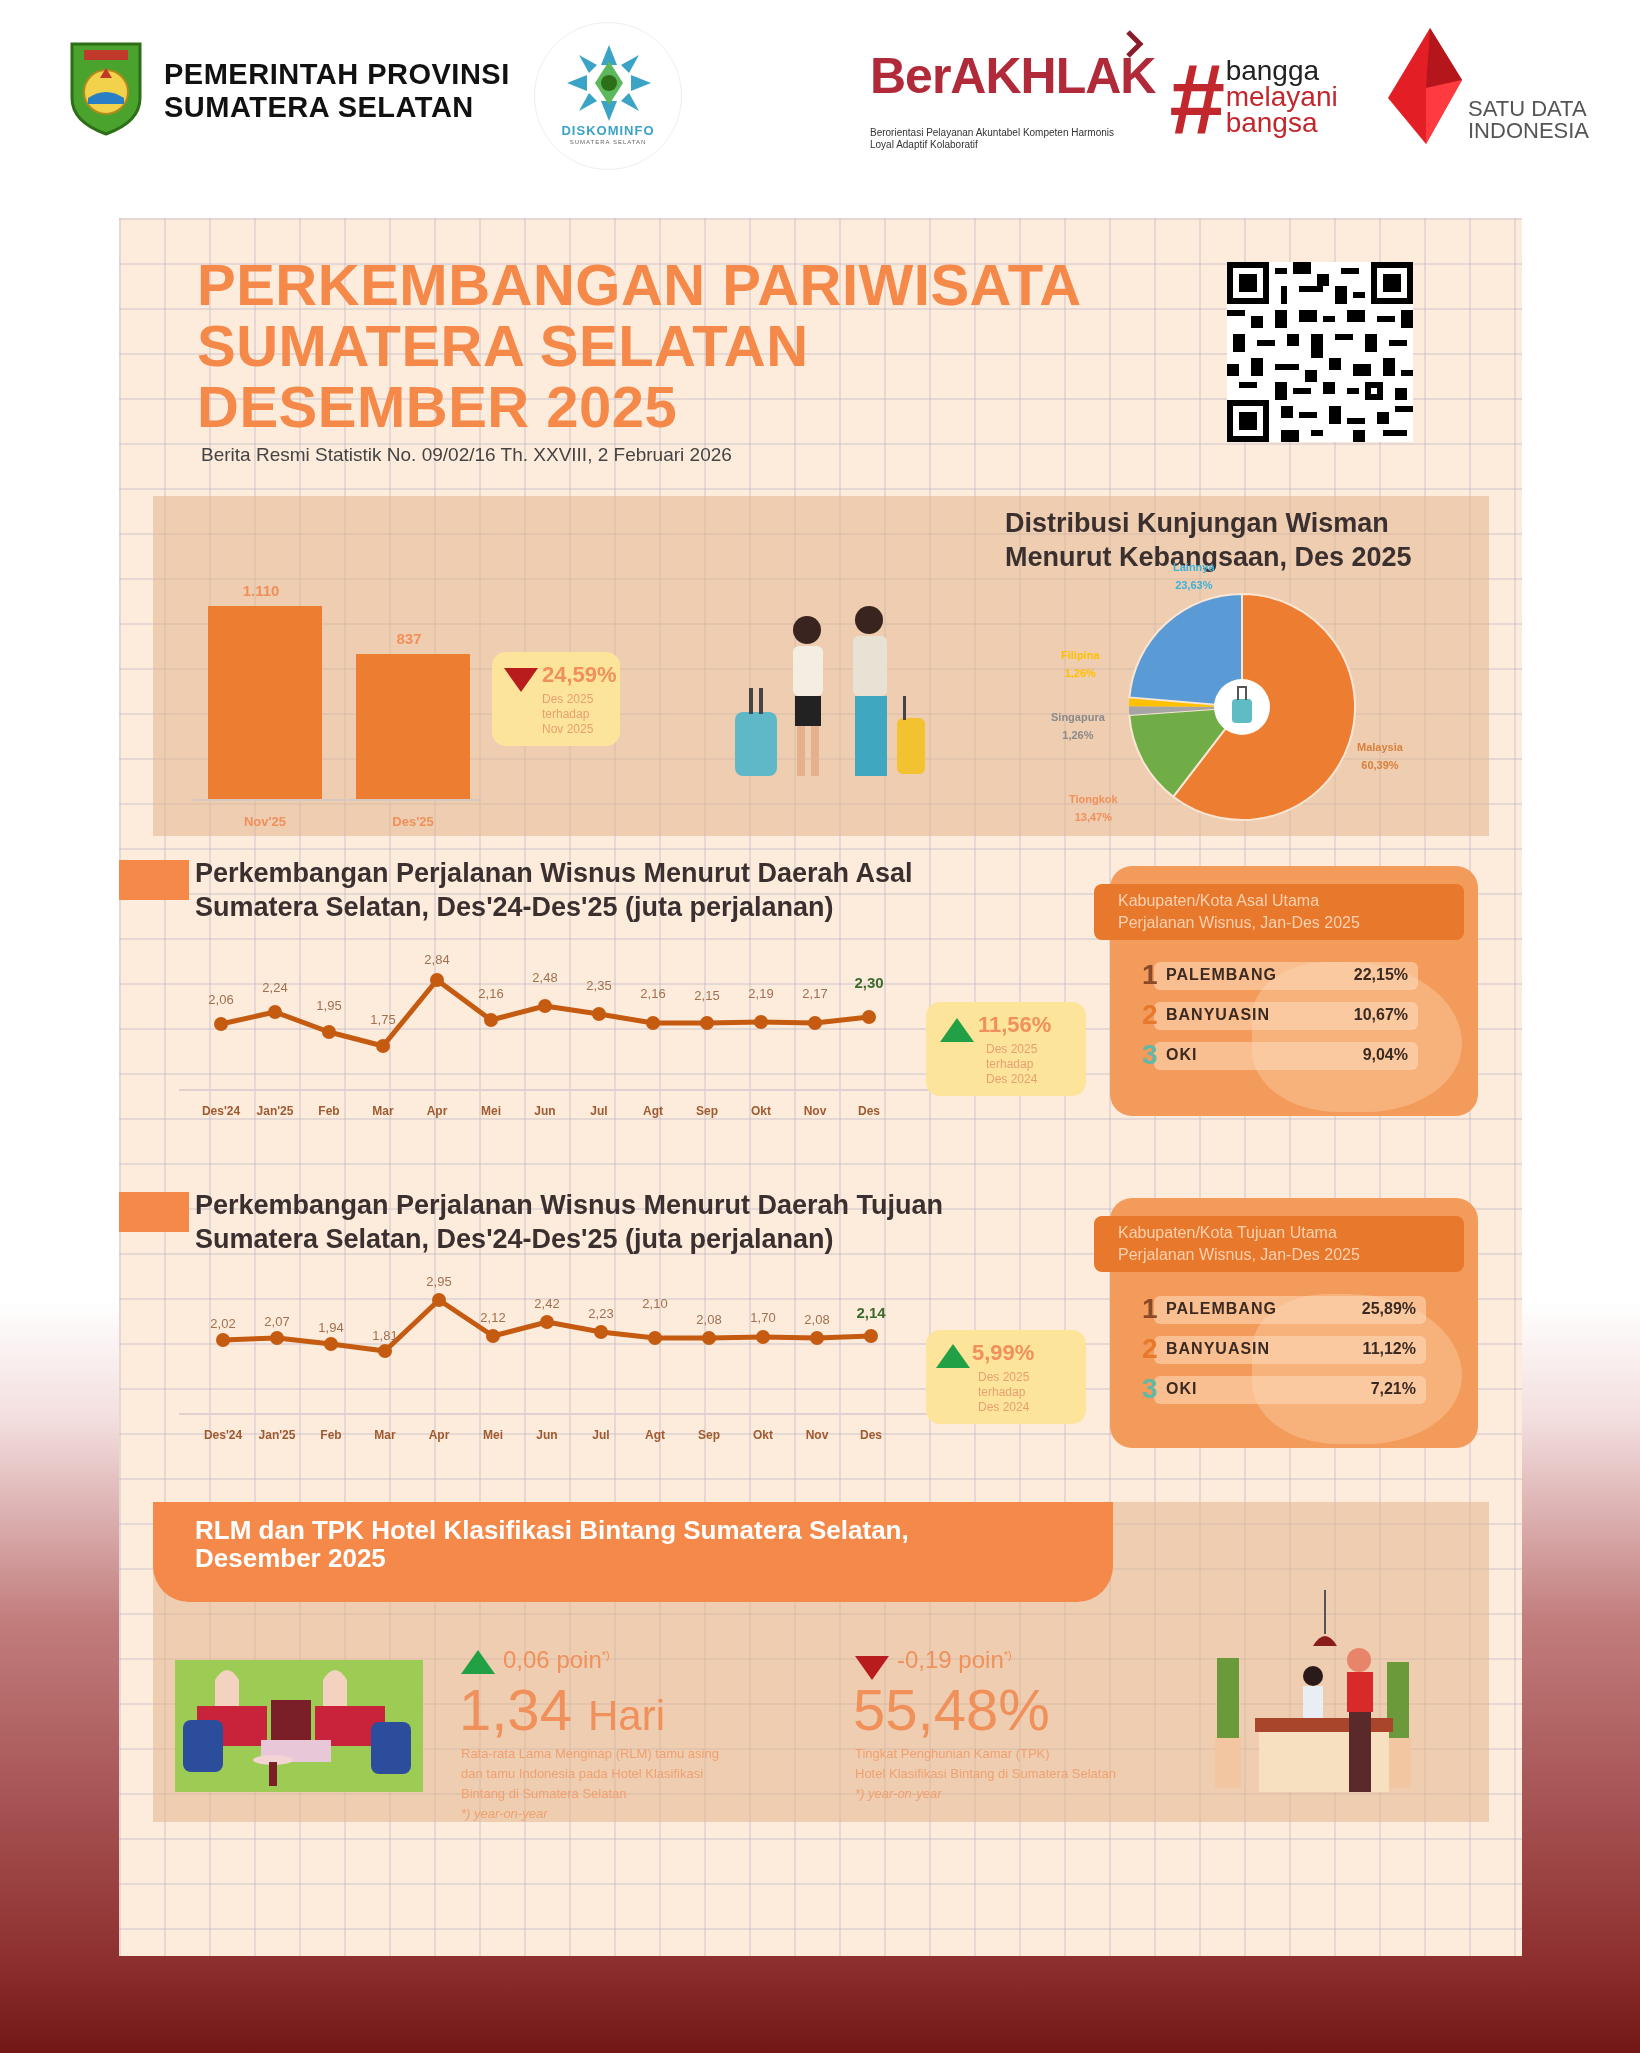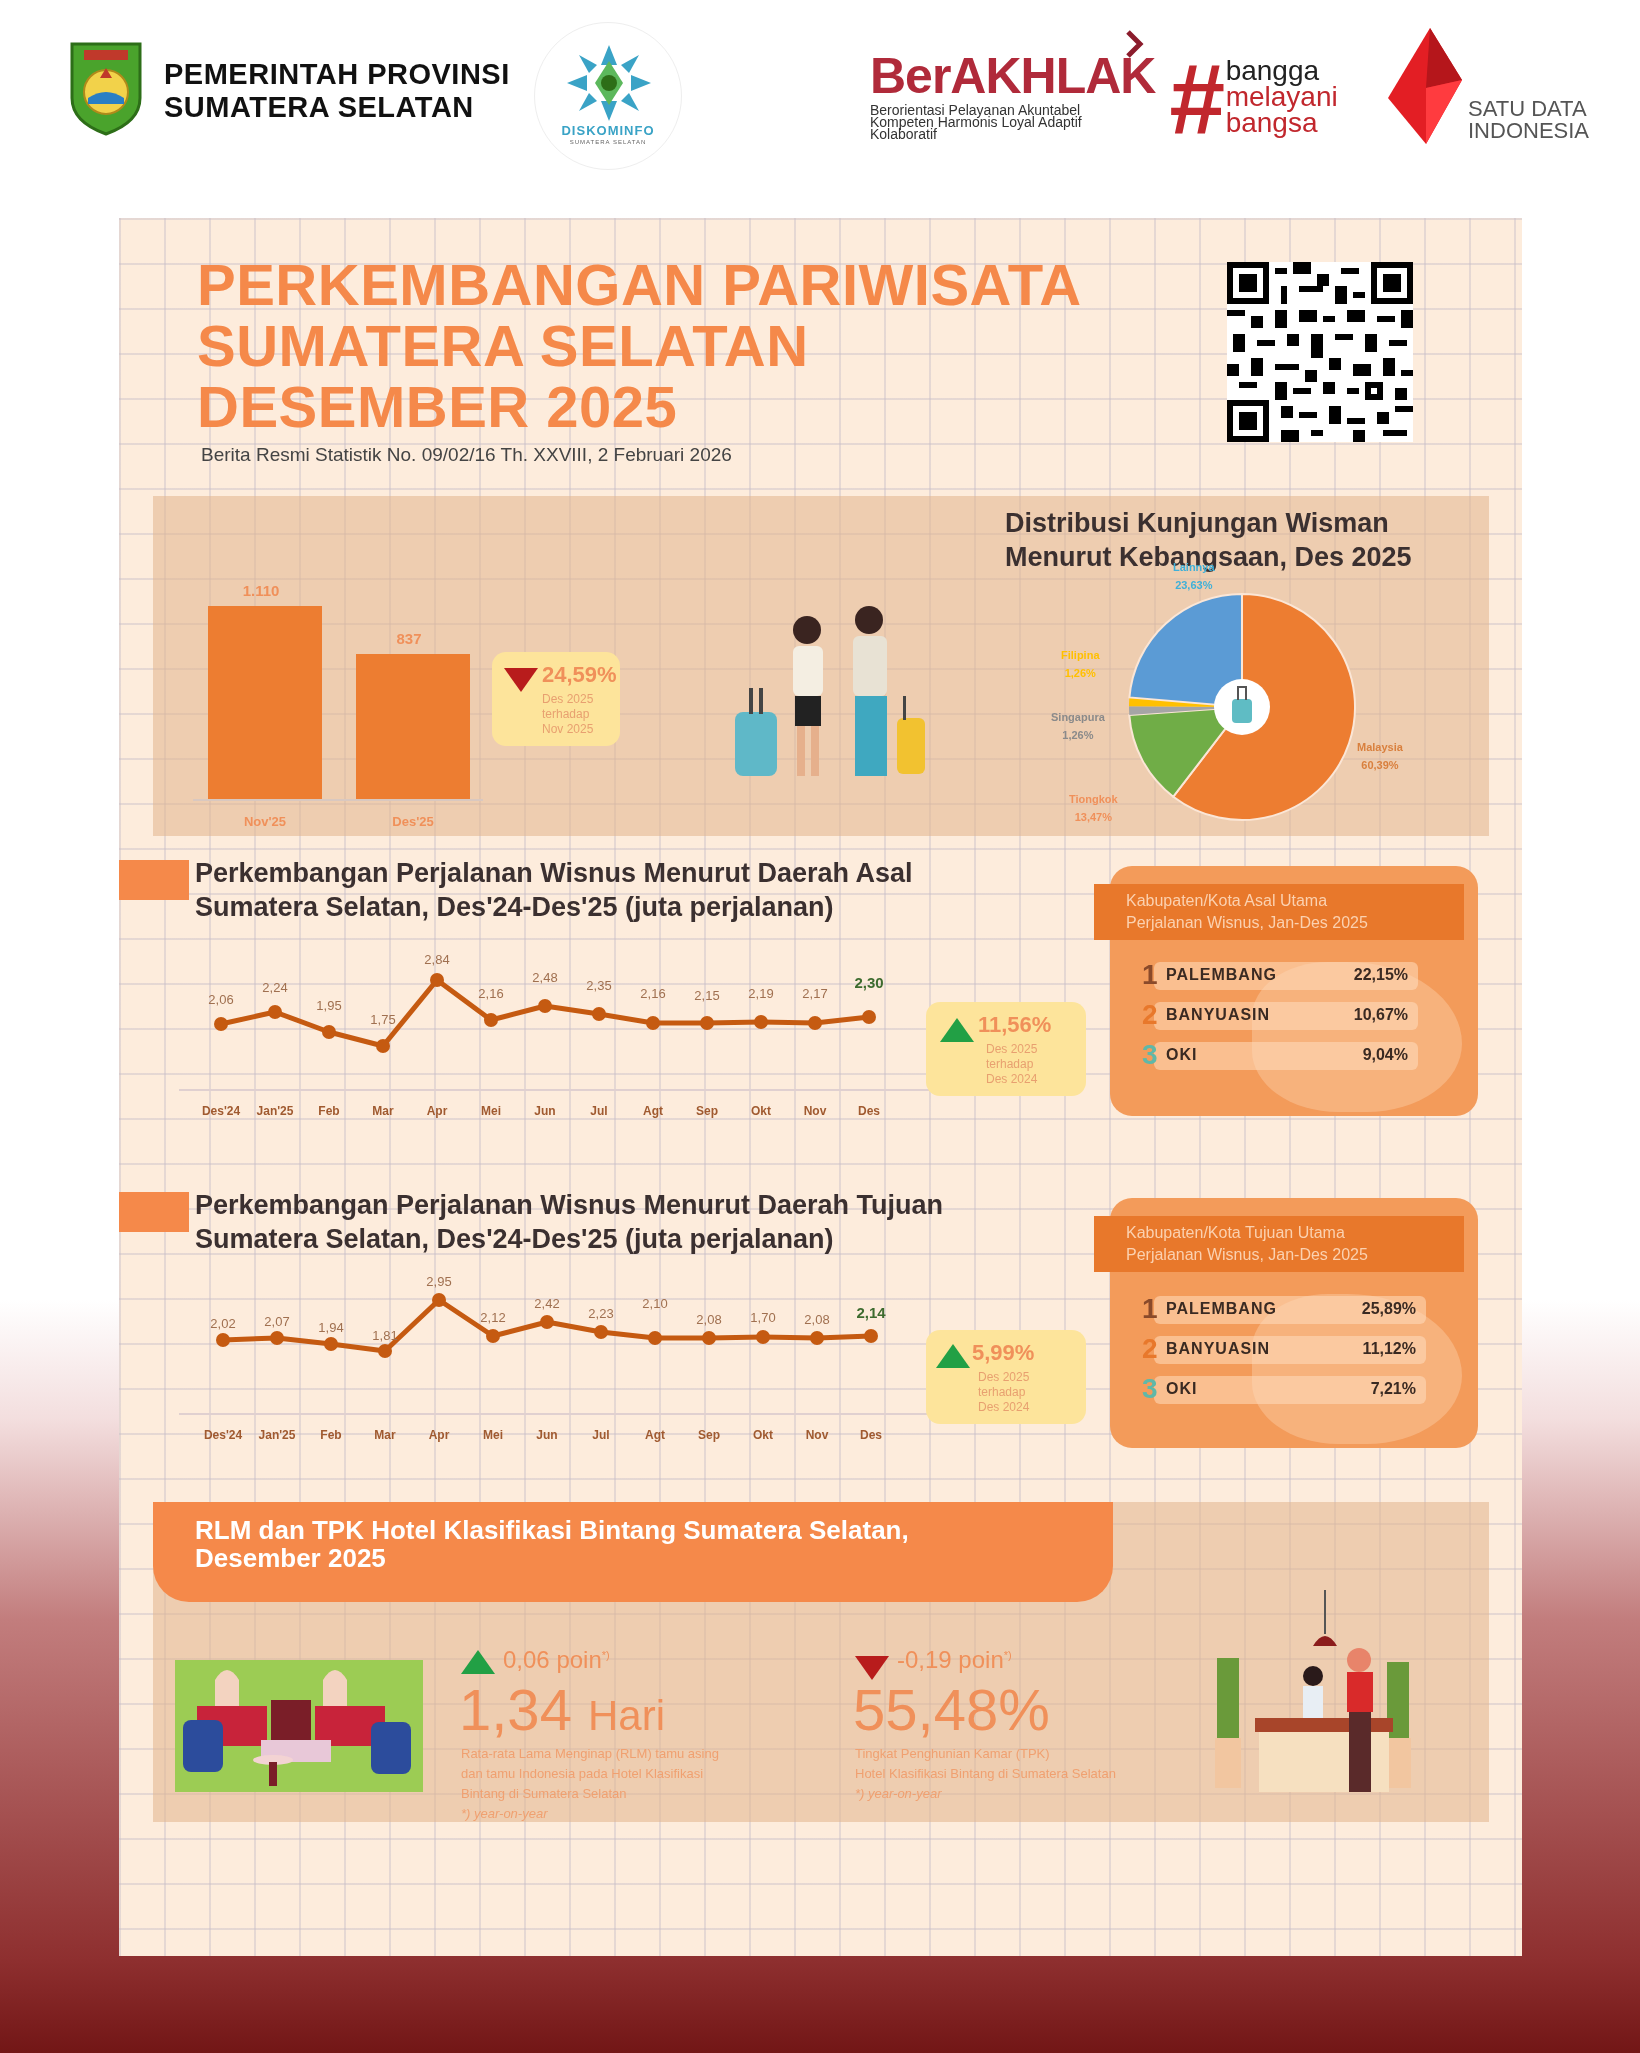--- a/index.html
+++ b/index.html
@@ -12,21 +12,21 @@
   .abs { position: absolute; }
 
   
   .prov-shield { left: 66px; top: 38px; width: 80px; height: 98px; }
   .prov-text { left: 164px; top: 58px; font-weight: bold; font-size: 29px; line-height: 33px; color: #111; letter-spacing: 0.5px; }
   .diskom { left: 534px; top: 22px; width: 148px; height: 148px; border-radius: 50%; border: 1px solid #eee; background:#fff; }
   .diskom-label { position:absolute; left:0; right:0; top:100px; text-align:center; font-size:13px; color:#3aa3c6; font-weight:bold; letter-spacing:1px; }
   .diskom-sub { position:absolute; left:0; right:0; top:116px; text-align:center; font-size:6px; color:#666; letter-spacing:1px; }
   .berakhlak { left: 870px; top: 48px; }
   .berakhlak .big { font-size: 50px; font-weight: bold; color: #b02a3a; letter-spacing: -1px; line-height: 56px; }
-  .berakhlak .small { font-size: 14px; color: #333; line-height: 12px; width: 270px; }
+  .berakhlak .small { font-size: 10px; color: #333; line-height: 12px; width: 270px; margin-top: 23px; }
   .bangga { left: 1168px; top: 54px; display:flex; }
   .bangga .hash { font-size: 100px; font-weight: bold; color: #c1272d; line-height: 90px; font-style: italic; }
   .bangga .words { font-size: 28px; line-height: 26px; margin-left: 2px; margin-top: 4px; }
   .satu-data { left: 1386px; top: 26px; }
   .satu-text { left: 1468px; top: 98px; font-size: 22px; color: #555; line-height: 22px; }
 
   
   .poster {
     left: 119px; top: 218px; width: 1403px; height: 1738px;
     background-color: #fdecdc;
@@ -55,21 +55,21 @@
   .pie-lbl { position:absolute; font-size: 11px; font-weight:bold; text-align:center; line-height: 18px; }
 
   
   .orange-tag { position:absolute; left:0; width:70px; height:40px; background:#f5894a; }
   .line-title { position:absolute; left:76px; font-size:27px; font-weight:bold; color:#3b3030; line-height:34px; }
   .pt-lbl { position:absolute; font-size:13px; color:#a07050; text-align:center; width:50px; }
   .pt-lbl.last { color:#3d6b2e; font-weight:bold; font-size:15px; }
   .x-lbl { position:absolute; font-size:12px; font-weight:bold; color:#a05a30; text-align:center; width:56px; }
 
   .rank-card { position:absolute; width:368px; height:250px; background:#f39b5a; border-radius: 22px; }
-  .rank-head { position:absolute; left:-16px; top:18px; width:370px; height:56px; background:#e8782b; border-radius: 0; padding: 6px 0 0 32px; color:#fbd1b0; font-size:16px; line-height:22px; }
+  .rank-head { position:absolute; left:-16px; top:18px; width:370px; height:56px; background:#e8782b; border-radius: 8px; padding: 6px 0 0 24px; color:#fbd1b0; font-size:16px; line-height:22px; }
   .rank-row { position:absolute; left:44px; width:264px; height:28px; background:rgba(255,220,190,0.55); border-radius: 6px; }
   .rank-num { position:absolute; left:-12px; top:-4px; font-size:28px; font-weight:bold; line-height:34px; }
   .rank-name { position:absolute; left:12px; top:4px; font-size:16px; font-weight:bold; color:#3a2a22; letter-spacing:1px; }
   .rank-pct { position:absolute; right:10px; top:4px; font-size:16px; font-weight:bold; color:#3a2a22; }
   .map-shape { position:absolute; right:16px; top:96px; width:210px; height:150px; background: rgba(255,220,190,0.35); border-radius: 40% 60% 50% 45%; }
 
   
   .panel-hotel { left: 34px; top: 1284px; width: 1336px; height: 320px; background: rgba(225,180,140,0.55); }
   .hotel-head { left: 34px; top: 1284px; width: 960px; height: 100px; background:#f5894a; border-radius: 0 0 36px 36px; }
   .hotel-head-text { left: 76px; top: 1298px; font-size: 26px; font-weight:bold; color:#fff; line-height: 28px; }

